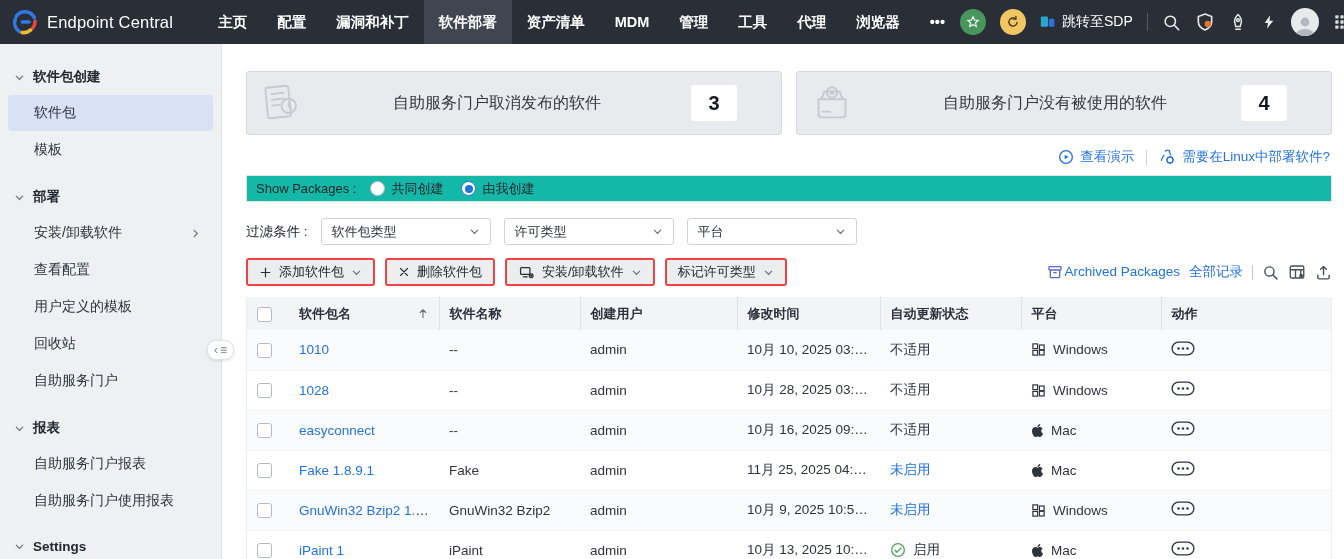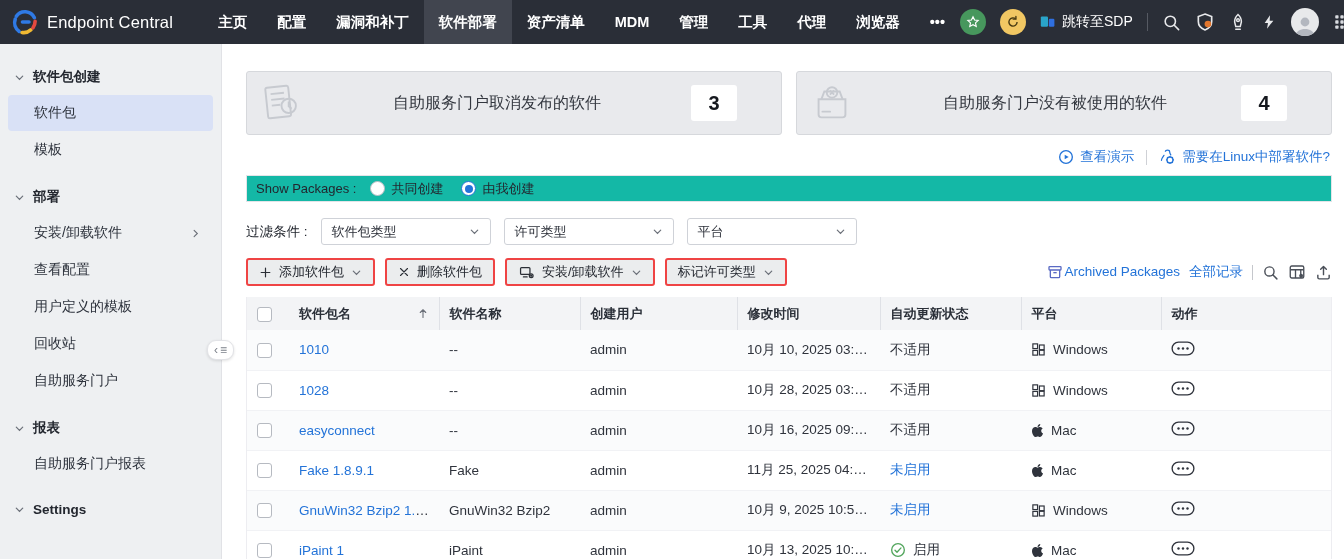--- a/index.html
+++ b/index.html
@@ -218,20 +218,23 @@
         </div>
         <div class="sb-section">
           <div class="sb-head">
             <svg width="11" height="11" viewBox="0 0 24 24" fill="none" stroke="#6a6f78" stroke-width="2.6" stroke-linecap="round">
               <path d="M5 9l7 7 7-7"></path>
             </svg>
             <span>报表</span>
           </div>
           <div class="sb-item">
             <span>自助服务门户报表</span>
+          </div>
+          <div class="sb-item">
+            <span>自助服务门户使用报表</span>
           </div>
         </div>
         <div class="sb-section">
           <div class="sb-head">
             <svg width="11" height="11" viewBox="0 0 24 24" fill="none" stroke="#6a6f78" stroke-width="2.6" stroke-linecap="round">
               <path d="M5 9l7 7 7-7"></path>
             </svg>
             <span>Settings</span>
           </div>
         </div>

